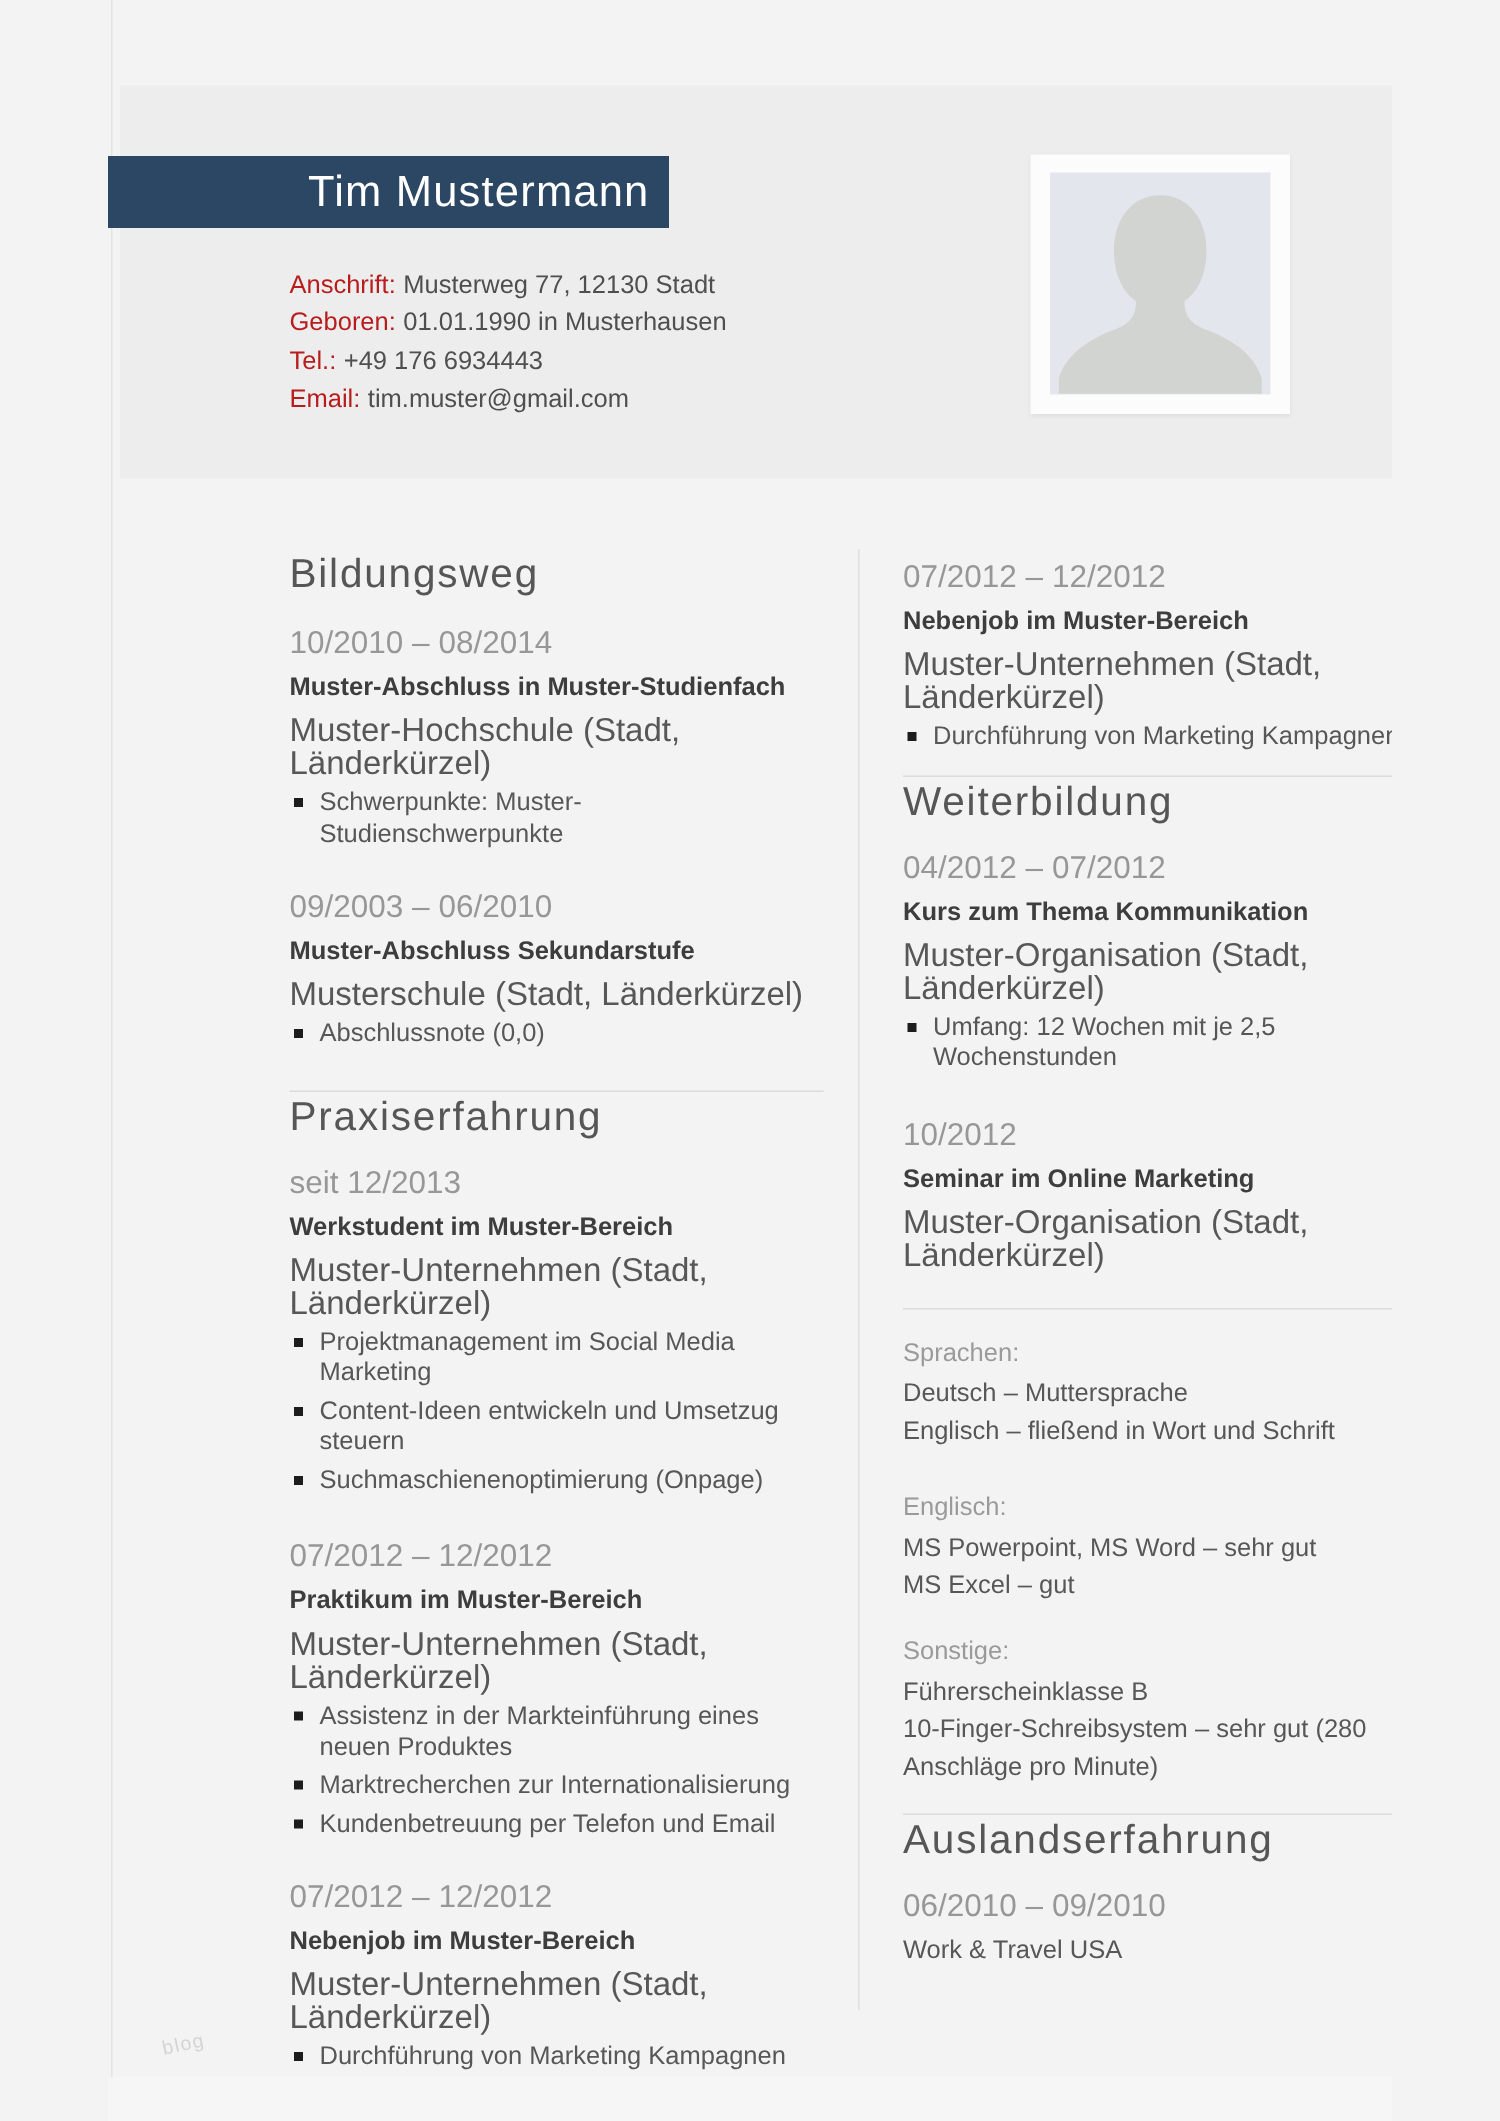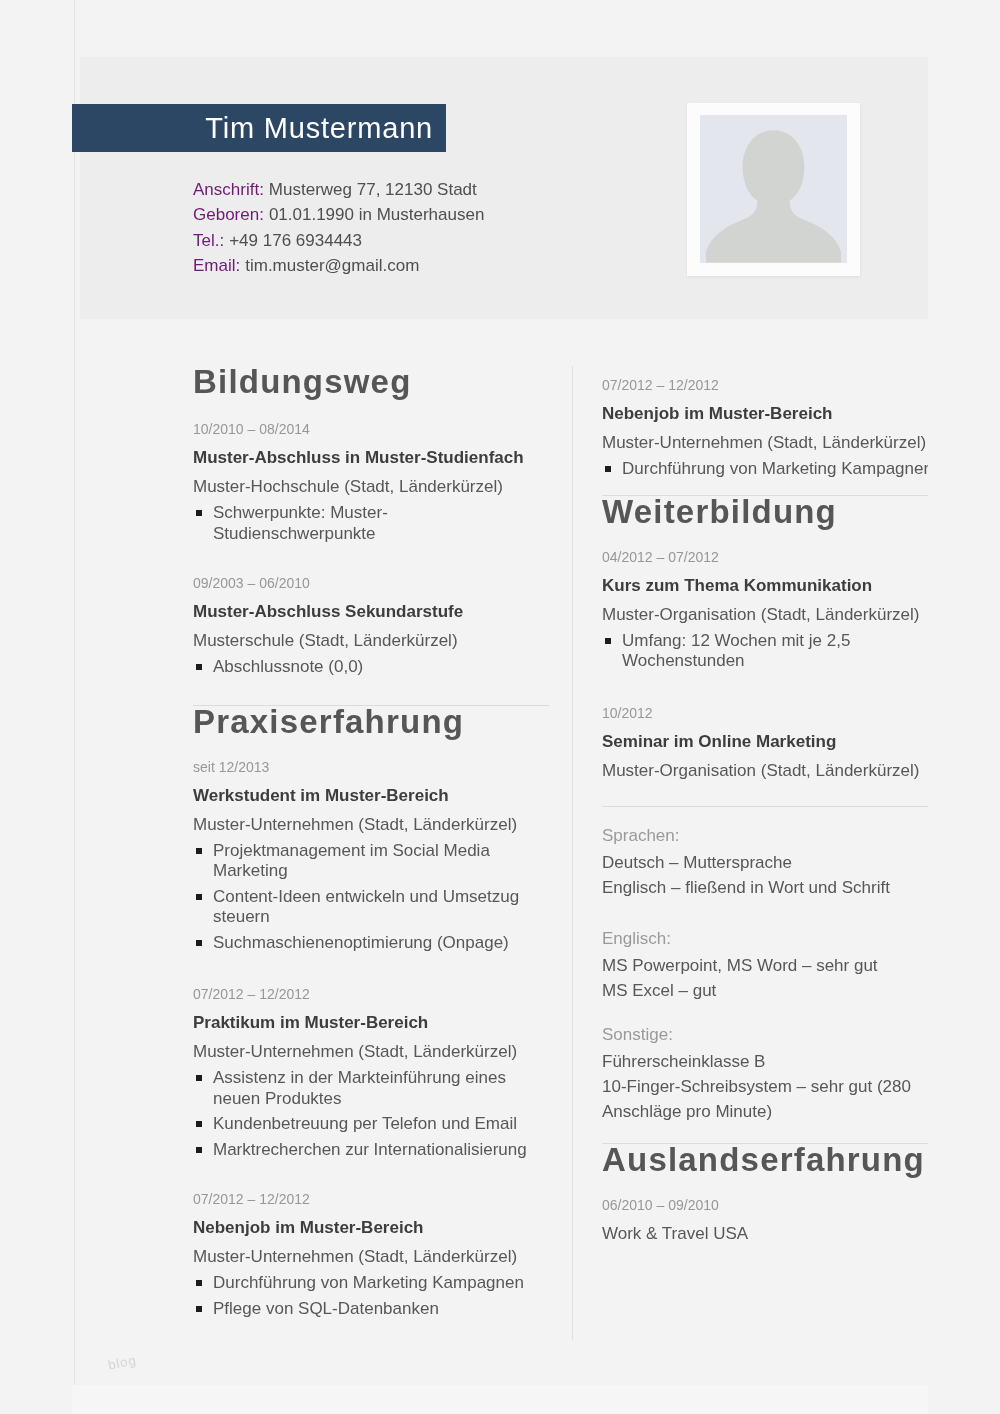--- a/index.html
+++ b/index.html
@@ -14,38 +14,38 @@
        -webkit-font-smoothing:antialiased;color:var(--body-text)}
   .page{position:relative;width:856px;height:1414px;margin:0 auto;overflow:hidden;background:var(--page-bg)}
   .edge{position:absolute;top:0;bottom:0;width:1px;background:#e4e4e6}
   .edge.left{left:2px}.edge.right{left:996px}
   .bottom-strip{position:absolute;left:0;right:0;top:1385px;height:29px;background:#f6f6f7}
 
   .header-band{position:absolute;left:8px;top:57px;width:886px;height:262px;background:var(--header-band-bg)}
   .name-banner{position:absolute;left:0;top:104px;width:374px;height:48px;background:var(--name-banner-bg);
     color:#fff;font-size:29px;line-height:48px;text-align:right;padding-right:13px;letter-spacing:.8px;font-weight:400}
   .contact{position:absolute;left:121px;top:177px;font-size:17px;line-height:25.4px;color:#4f4f50}
-  .contact .label{color:#701a75;margin-right:5px}
+  .contact .label{color:#b91c1c;margin-right:5px}
 
   .photo-frame{position:absolute;left:615px;top:103px;width:173px;height:173px;background:#fcfcfd;
     box-shadow:0 1px 3px rgba(0,0,0,.07)}
   .photo-inner{position:absolute;left:13px;top:12px;width:147px;height:148px;background:var(--photo-inner-bg);overflow:hidden}
   .photo-inner svg{position:absolute;left:0;bottom:0;display:block}
 
   .vdivider{position:absolute;left:500px;top:366px;width:1px;height:974px;background:#dfdfe0}
 
   .col{position:absolute}
   .col-left{left:121px;top:366px;width:356px}
   .col-right{left:530px;top:374px;width:348px}
 
-  h2.heading{margin:0;font-size:33px;line-height:32px;font-weight:700;color:var(--heading-text);letter-spacing:1.2px}
+  h2.heading{margin:0;font-size:27px;line-height:32px;font-weight:400;color:var(--heading-text);letter-spacing:1.2px}
   .sep{border:0;border-top:1px solid var(--divider);margin:0}
-  .date{font-size:14px;line-height:22px;color:var(--muted-text)}
+  .date{font-size:21px;line-height:22px;color:var(--muted-text)}
   .title{margin-top:7px;font-size:17px;line-height:22px;font-weight:700;color:var(--title-text)}
-  .org{margin-top:7px;font-size:17px;line-height:22px;color:var(--body-text)}
+  .org{margin-top:7px;font-size:22px;line-height:22px;color:var(--body-text)}
   .plain-line{margin-top:5px;font-size:17px;line-height:25px;color:var(--body-text)}
   ul.bullets{list-style:none;margin:0;padding:0}
   .bullets li{position:relative;padding-left:20px;margin-top:5px;font-size:17px;line-height:20.5px;color:var(--body-text)}
   .bullets li::before{content:"";position:absolute;left:3px;top:7px;width:6px;height:6px;background:#1c1c1c}
 
   .grp-label{font-size:17px;line-height:22px;color:#9a9a9b}
   .grp-lines{margin-top:3px}
   .grp-lines div{font-size:17px;line-height:25.3px;color:var(--body-text)}
 
   .mt12{margin-top:12px}.mt14{margin-top:14px}.mt15{margin-top:15px}.mt18{margin-top:18px}
@@ -130,22 +130,22 @@
           <li>Suchmaschienenoptimierung (Onpage)</li>
         </ul>
       </div>
 
       <div class="entry mt30">
         <div class="date">07/2012 – 12/2012</div>
         <div class="title">Praktikum im Muster-Bereich</div>
         <div class="org">Muster-Unternehmen (Stadt, Länderkürzel)</div>
         <ul class="bullets">
           <li>Assistenz in der Markteinführung eines neuen Produktes</li>
+          <li>Marktrecherchen zur Internationalisierung</li>
           <li>Kundenbetreuung per Telefon und Email</li>
-          <li>Marktrecherchen zur Internationalisierung</li>
         </ul>
       </div>
 
       <div class="entry mt28">
         <div class="date">07/2012 – 12/2012</div>
         <div class="title">Nebenjob im Muster-Bereich</div>
         <div class="org">Muster-Unternehmen (Stadt, Länderkürzel)</div>
         <ul class="bullets">
           <li>Durchführung von Marketing Kampagnen</li>
           <li>Pflege von SQL-Datenbanken</li>

